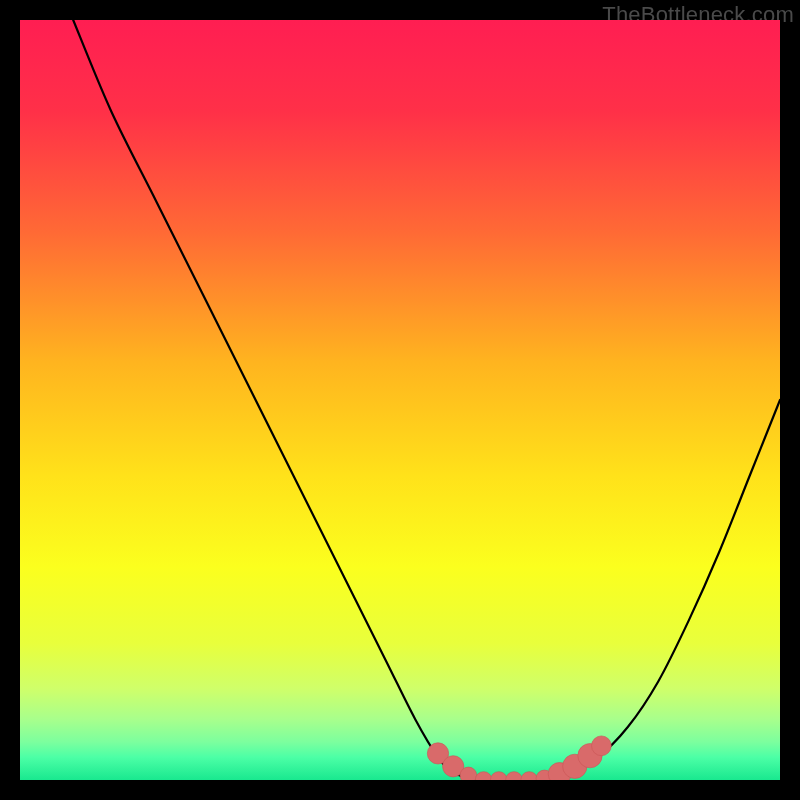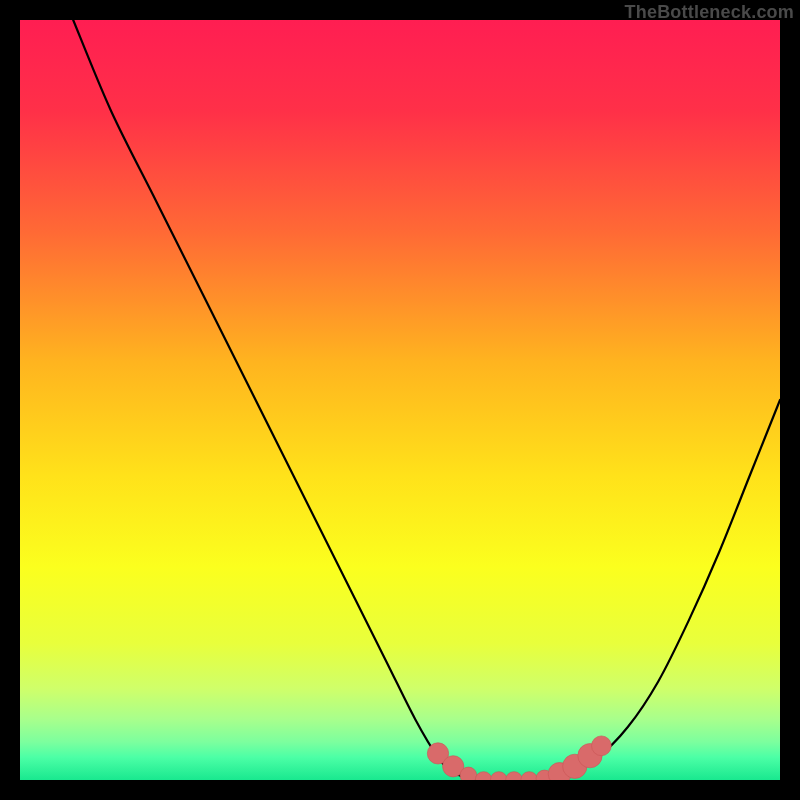--- a/index.html
+++ b/index.html
@@ -22,22 +22,22 @@
     left: 20px;
     top: 20px;
     width: 760px;
     height: 760px;
   }
   .watermark {
     position: absolute;
     top: 2px;
     right: 6px;
     color: #4a4a4a;
-    font-size: 18px;
-    font-weight: 700;
+    font-size: 22px;
+    font-weight: 400;
     letter-spacing: 0.2px;
     pointer-events: none;
   }
   svg { display: block; }
 </style>
 </head>
 <body>
 
 <div class="stage">
   <div class="watermark">TheBottleneck.com</div>

